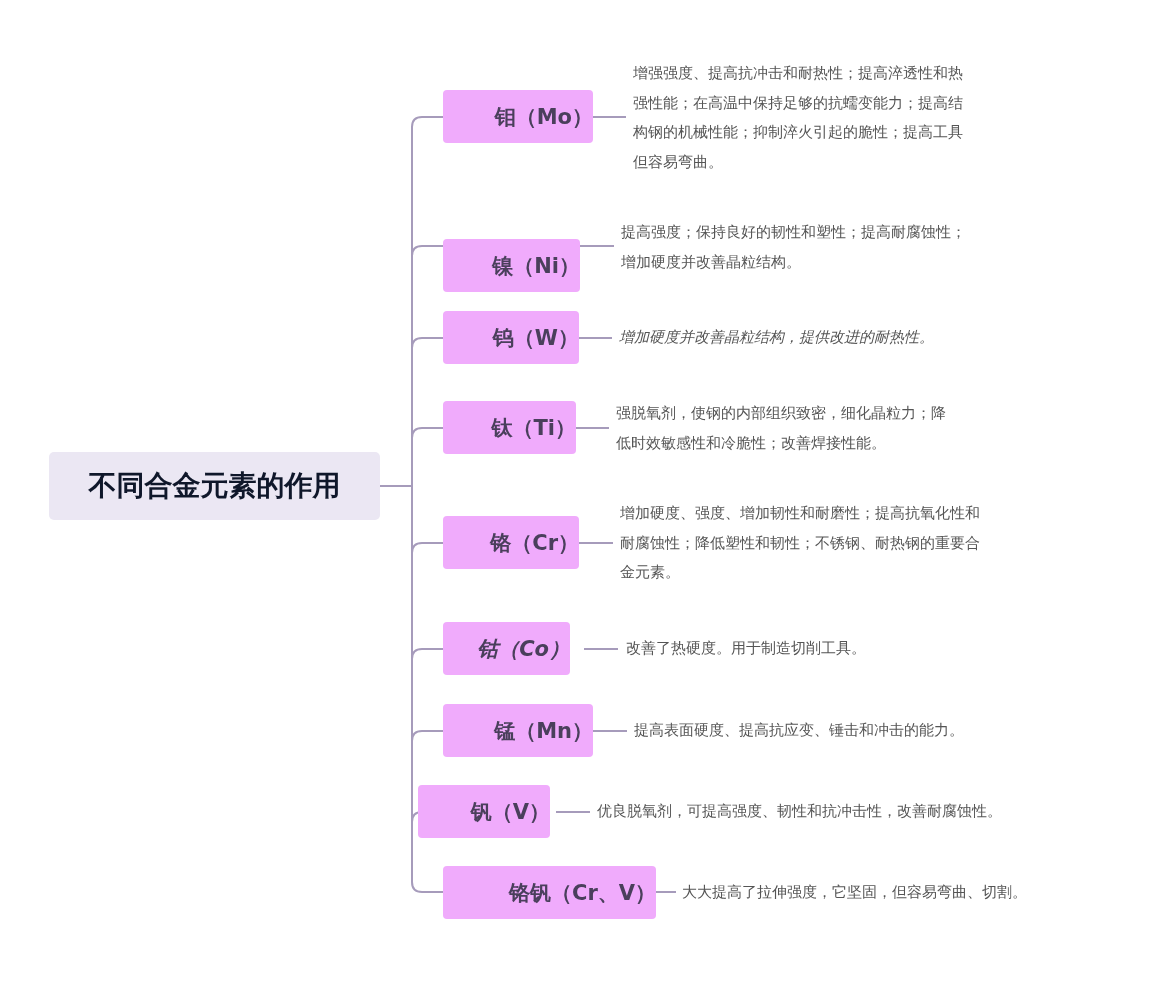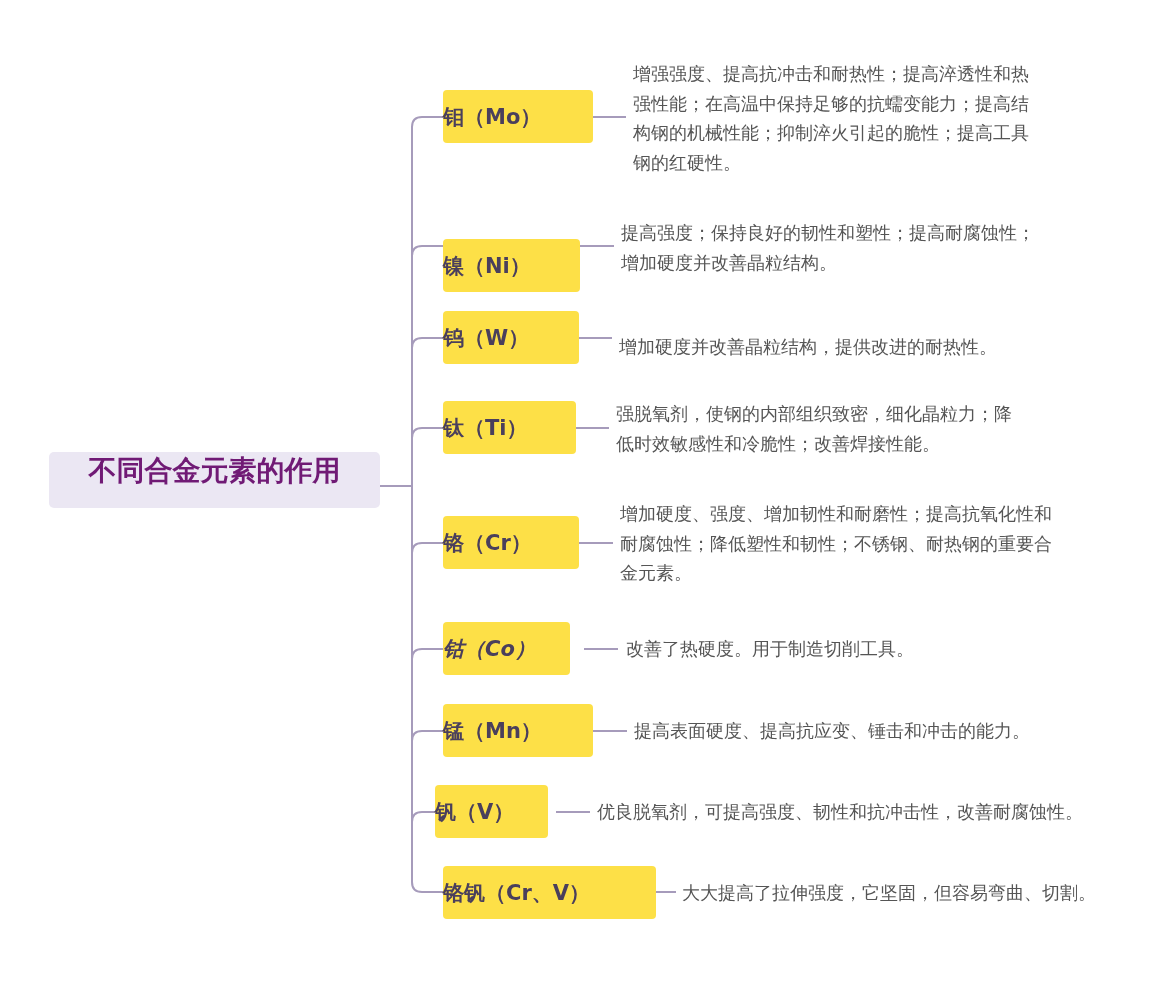--- a/index.html
+++ b/index.html
@@ -2,34 +2,34 @@
 <html><head>
   <meta charset="utf-8">
   <style>
     html, body { margin: 0; padding: 0; }
     body {
       width: 1170px; height: 985px; background: #ffffff;
       position: relative; overflow: hidden;
       font-family: "DejaVu Sans", "Liberation Sans", sans-serif;
     }
     .root {
-      position: absolute; left: 49px; top: 452px; width: 331px; height: 56px;
+      position: absolute; left: 49px; top: 452px; width: 331px; height: 68px;
       background: #ebe7f3; border-radius: 5px;
-      display: flex; justify-content: center;
-      color: #701a75; font-weight: bold; font-size: 28px;
+      display: flex; align-items: center; justify-content: center;
+      color: #0f172a; font-weight: bold; font-size: 28px;
     }
     .node {
       position: absolute; height: 53px;
-      background: #fde047; border-radius: 4px;
-      display: flex; align-items: center; justify-content: flex-start;
+      background: #f0abfc; border-radius: 4px;
+      display: flex; align-items: center; justify-content: flex-end;
       color: #4a3f5c; font-weight: bold; font-size: 21px;
-      box-sizing: border-box; white-space: nowrap;
+      box-sizing: border-box; white-space: nowrap; padding-left: 44px;
     }
     .desc {
-      position: absolute; color: #555555; font-size: 18px; line-height: 29.5px;
+      position: absolute; color: #555555; font-size: 15px; line-height: 29.5px;
       white-space: nowrap;
     }
     svg.lines { position: absolute; left: 0; top: 0; }
   </style>
 </head>
 <body>
 
 <svg class="lines" width="1170" height="985">
   <g fill="none" stroke="#a69bbb" stroke-width="2">
     <path d="M380 486 H412"></path>
@@ -57,35 +57,35 @@
   <span>不同合金元素的作用</span>
 </div>
 
 <div class="node" style="left:443px;top:90px;width:150px;">
   <span>钼（Mo）</span>
 </div>
 <div class="desc" style="left:633px;top:59px;">
   <div>增强强度、提高抗冲击和耐热性；提高淬透性和热</div>
     <div>强性能；在高温中保持足够的抗蠕变能力；提高结</div>
     <div>构钢的机械性能；抑制淬火引起的脆性；提高工具</div>
-    <div>钢的红硬性。</div>
+    <div>但容易弯曲。</div>
 </div>
 
 <div class="node" style="left:443px;top:219px;width:137px;margin-top:20px;">
   <span>镍（Ni）</span>
 </div>
 <div class="desc" style="left:621px;top:218px;">
   <div>提高强度；保持良好的韧性和塑性；提高耐腐蚀性；</div>
     <div>增加硬度并改善晶粒结构。</div>
 </div>
 
 <div class="node" style="left:443px;top:311px;width:136px;">
   <span>钨（W）</span>
 </div>
-<div class="desc" style="left:619px;top:332px;">
+<div class="desc" style="left:619px;top:323px;font-style:italic;">
   <div>增加硬度并改善晶粒结构，提供改进的耐热性。</div>
 </div>
 
 <div class="node" style="left:443px;top:401px;width:133px;">
   <span>钛（Ti）</span>
 </div>
 <div class="desc" style="left:616px;top:399px;">
   <div>强脱氧剂，使钢的内部组织致密，细化晶粒力；降</div>
     <div>低时效敏感性和冷脆性；改善焊接性能。</div>
 </div>
@@ -106,21 +106,21 @@
   <div>改善了热硬度。用于制造切削工具。</div>
 </div>
 
 <div class="node" style="left:443px;top:704px;width:150px;">
   <span>锰（Mn）</span>
 </div>
 <div class="desc" style="left:634px;top:716px;">
   <div>提高表面硬度、提高抗应变、锤击和冲击的能力。</div>
 </div>
 
-<div class="node" style="left:435px;top:785px;width:113px;">
+<div class="node" style="left:418px;top:785px;width:132px;">
   <span>钒（V）</span>
 </div>
 <div class="desc" style="left:597px;top:797px;">
   <div>优良脱氧剂，可提高强度、韧性和抗冲击性，改善耐腐蚀性。</div>
 </div>
 
 <div class="node" style="left:443px;top:866px;width:213px;">
   <span>铬钒（Cr、V）</span>
 </div>
 <div class="desc" style="left:682px;top:878px;">

